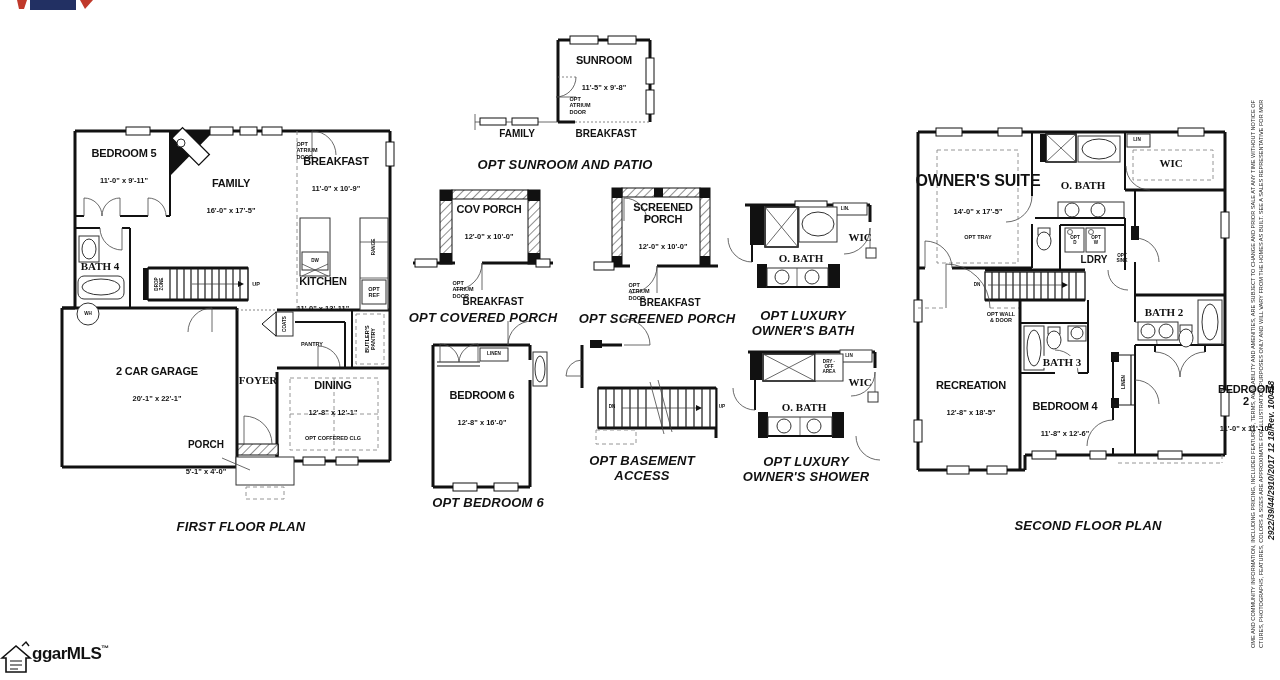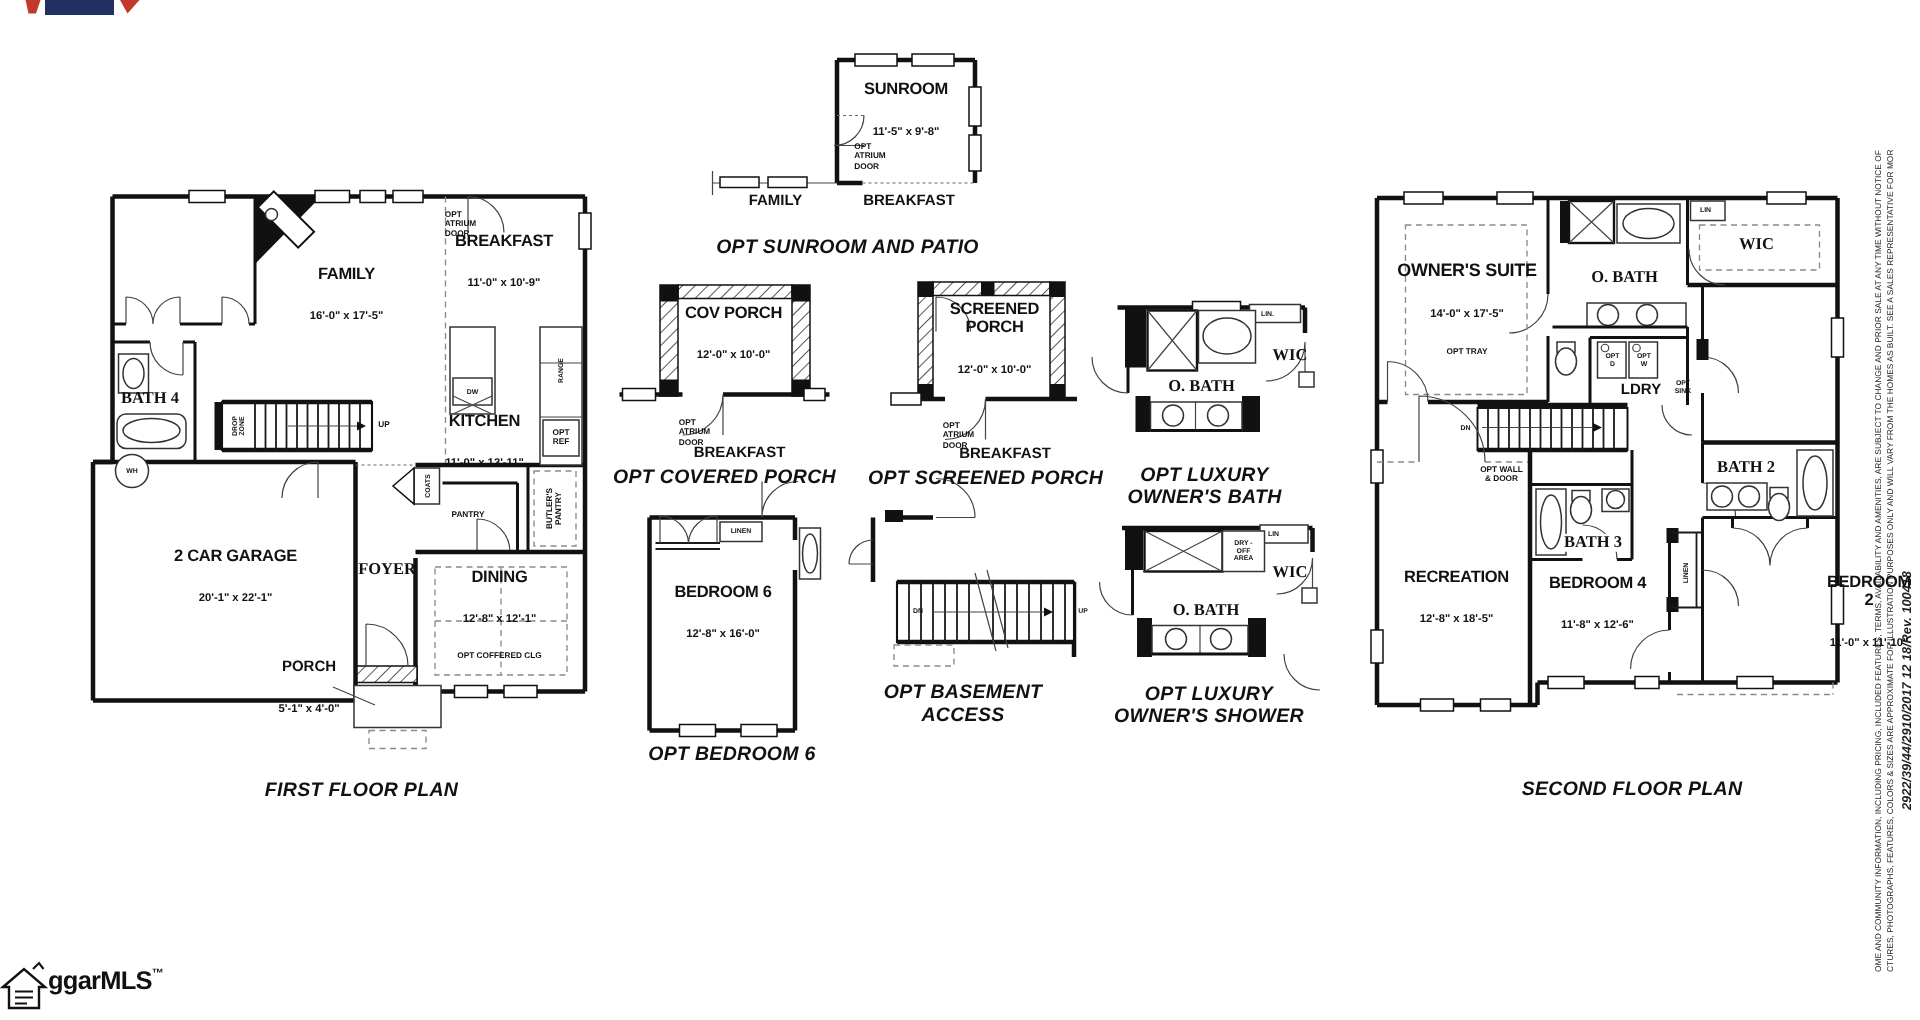--- a/index.html
+++ b/index.html
@@ -11,21 +11,21 @@
   .w1{stroke:#1a1a1a;stroke-width:1.2;fill:none;}
   .thin{stroke:#444;stroke-width:0.8;fill:none;}
   .dash{stroke:#8a8a8a;stroke-width:0.9;fill:none;stroke-dasharray:4 3;}
   .dash2{stroke:#666;stroke-width:0.8;fill:none;stroke-dasharray:2 2;}
   .blk{fill:#111;stroke:none;}
   .win{fill:#fff;stroke:#111;stroke-width:1;}
   .fixt{stroke:#333;stroke-width:1;fill:#fff;}
   .lbl{position:absolute;transform:translate(-50%,-50%);text-align:center;font-weight:700;
        color:#111;white-space:pre-line;line-height:1.12;z-index:5;}
   .nm{display:block;font-size:11px;letter-spacing:-0.2px;}
-  .nmb{display:block;font-size:12px;letter-spacing:-0.2px;}
+  .nmb{display:block;font-size:16px;letter-spacing:-0.2px;}
   .dm{display:block;font-size:7.5px;}
   .nt{display:block;font-size:5.5px;}
   .one{font-size:11px;font-family:Liberation Serif, serif;}
   .md{font-size:10px;}
   .xs{font-size:5.5px;line-height:1.15;}
   .xxs{font-size:4.6px;line-height:1.1;}
   .cap{font-size:13px;font-style:italic;letter-spacing:0.2px;}
   .vert{transform:translate(-50%,-50%) rotate(-90deg);}
   .vtext{position:absolute;white-space:nowrap;transform-origin:0 0;transform:rotate(-90deg);
          font-weight:400;color:#222;}
@@ -329,20 +329,24 @@
     <polygon fill="#c0392b" points="80,0 93,0 85,9"></polygon>
   </g>
 
   <g>
     <path d="M2,658 L16,646 L30,658 L26,658 L26,672 L6,672 L6,658 Z" fill="#fff" stroke="#111" stroke-width="1.6"></path>
     <path d="M10,661 H22 M10,665 H22 M10,669 H18" stroke="#111" stroke-width="1.2" fill="none"></path>
     <path d="M22,646 L26,642 L29,646" stroke="#111" stroke-width="1.4" fill="none"></path>
   </g>
 </svg>
 
+<div class="lbl" style="left:124px;top:166px">
+  <span class="nm">BEDROOM 5</span>
+  <span class="dm">11'-0" x 9'-11"</span>
+</div>
 <div class="lbl" style="left:231px;top:196px">
   <span class="nm">FAMILY</span>
   <span class="dm">16'-0" x 17'-5"</span>
 </div>
 <div class="lbl" style="left:336px;top:174px">
   <span class="nm">BREAKFAST</span>
   <span class="dm">11'-0" x 10'-9"</span>
 </div>
 <div class="lbl xs" style="left:307px;top:150px;text-align:left">OPT
 ATRIUM
@@ -456,21 +460,21 @@
 SINK</div>
 <div class="lbl xxs" style="left:977px;top:285px">DN</div>
 <div class="lbl xs" style="left:1001px;top:317px">OPT WALL
 &amp; DOOR</div>
 <div class="lbl" style="left:971px;top:398px">
   <span class="nm">RECREATION</span>
   <span class="dm">12'-8" x 18'-5"</span>
 </div>
 <div class="lbl one" style="left:1062px;top:362px;background:#fff;padding:0 1px">BATH 3</div>
 <div class="lbl one" style="left:1164px;top:312px">BATH 2</div>
-<div class="lbl" style="left:1065px;top:402px">
+<div class="lbl" style="left:1065px;top:419px">
   <span class="nm">BEDROOM 4</span>
   <span class="dm">11'-8" x 12'-6"</span>
 </div>
 <div class="lbl" style="left:1246px;top:408px">
   <span class="nm">BEDROOM 2</span>
   <span class="dm">11'-0" x 11'-10"</span>
 </div>
 <div class="lbl vert xxs" style="left:1124px;top:382px">LINEN</div>
 <div class="lbl cap" style="left:1088px;top:526px">SECOND FLOOR PLAN</div>
 

